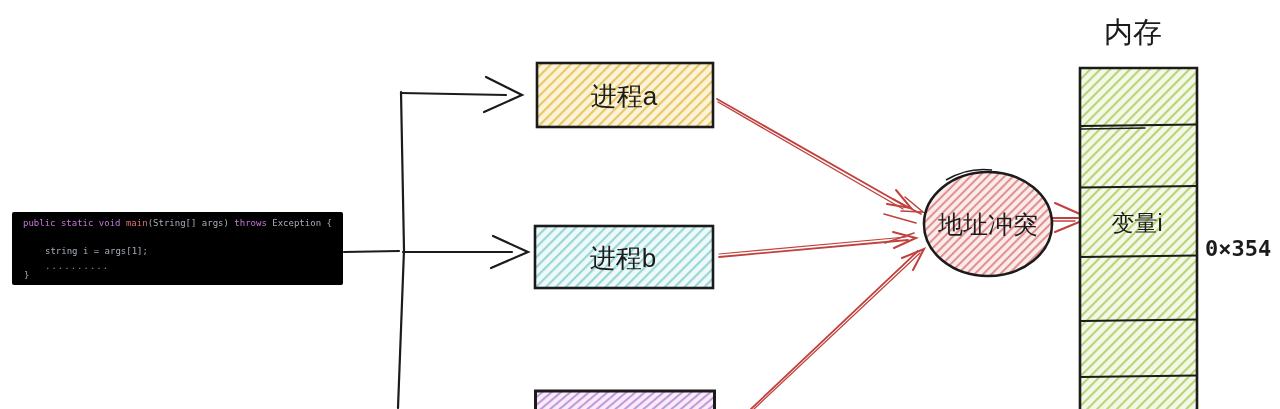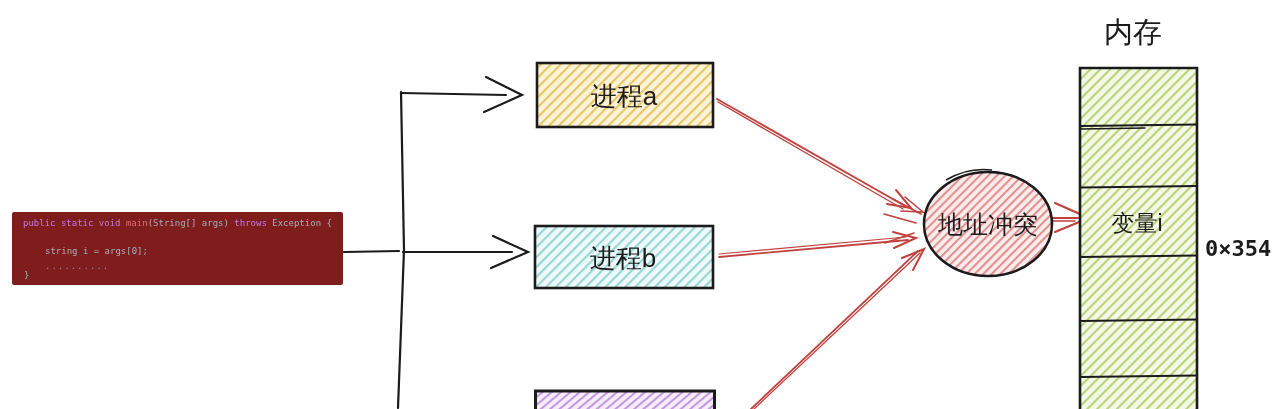--- a/index.html
+++ b/index.html
@@ -11,21 +11,21 @@
     overflow:hidden;
     font-family:"Liberation Sans", sans-serif;
   }
   .stage svg{position:absolute;left:0;top:0;}
 
   
   .code-panel{
     position:absolute;
     left:12px; top:212px;
     width:331px; height:73px;
-    background:#7f1d1d;
+    background:#000000;
     border-radius:2px;
     font-family:"DejaVu Sans Mono", monospace;
     font-size:9px;
     color:#a7aebb;
   }
   .code-line{position:absolute;white-space:pre;}
   .cl1{left:11px; top:6px;}
   .cl2{left:33px; top:34px;}
   .cl3{left:33px; top:49px; letter-spacing:1px; color:#8b919c;}
   .cl4{left:12px; top:58px;}
@@ -127,18 +127,18 @@
       <path d="M1081,321 L1197,319.5"></path>
       <path d="M1081,377 L1196,375.5"></path>
     </g>
     <text class="cjk-label" x="1133" y="42" font-size="29" text-anchor="middle">内存</text>
     <text class="cjk-label" x="1137" y="231" font-size="23" text-anchor="middle">变量i</text>
     <text class="mono-label" x="1205" y="256" font-size="22">0×354</text>
   </svg>
 
   <div class="code-panel">
     <div class="code-line cl1"><span class="tok-kw">public static void </span><span class="tok-fn">main</span><span class="tok-plain">(String[] args) </span><span class="tok-kw">throws</span><span class="tok-plain"> Exception {</span></div>
-    <div class="code-line cl2 tok-plain">string i = args[0];</div>
+    <div class="code-line cl2 tok-plain">string i = args[1];</div>
     <div class="code-line cl3">..........</div>
     <div class="code-line cl4 tok-plain">}</div>
   </div>
 
 </div>
 
 </body></html>

